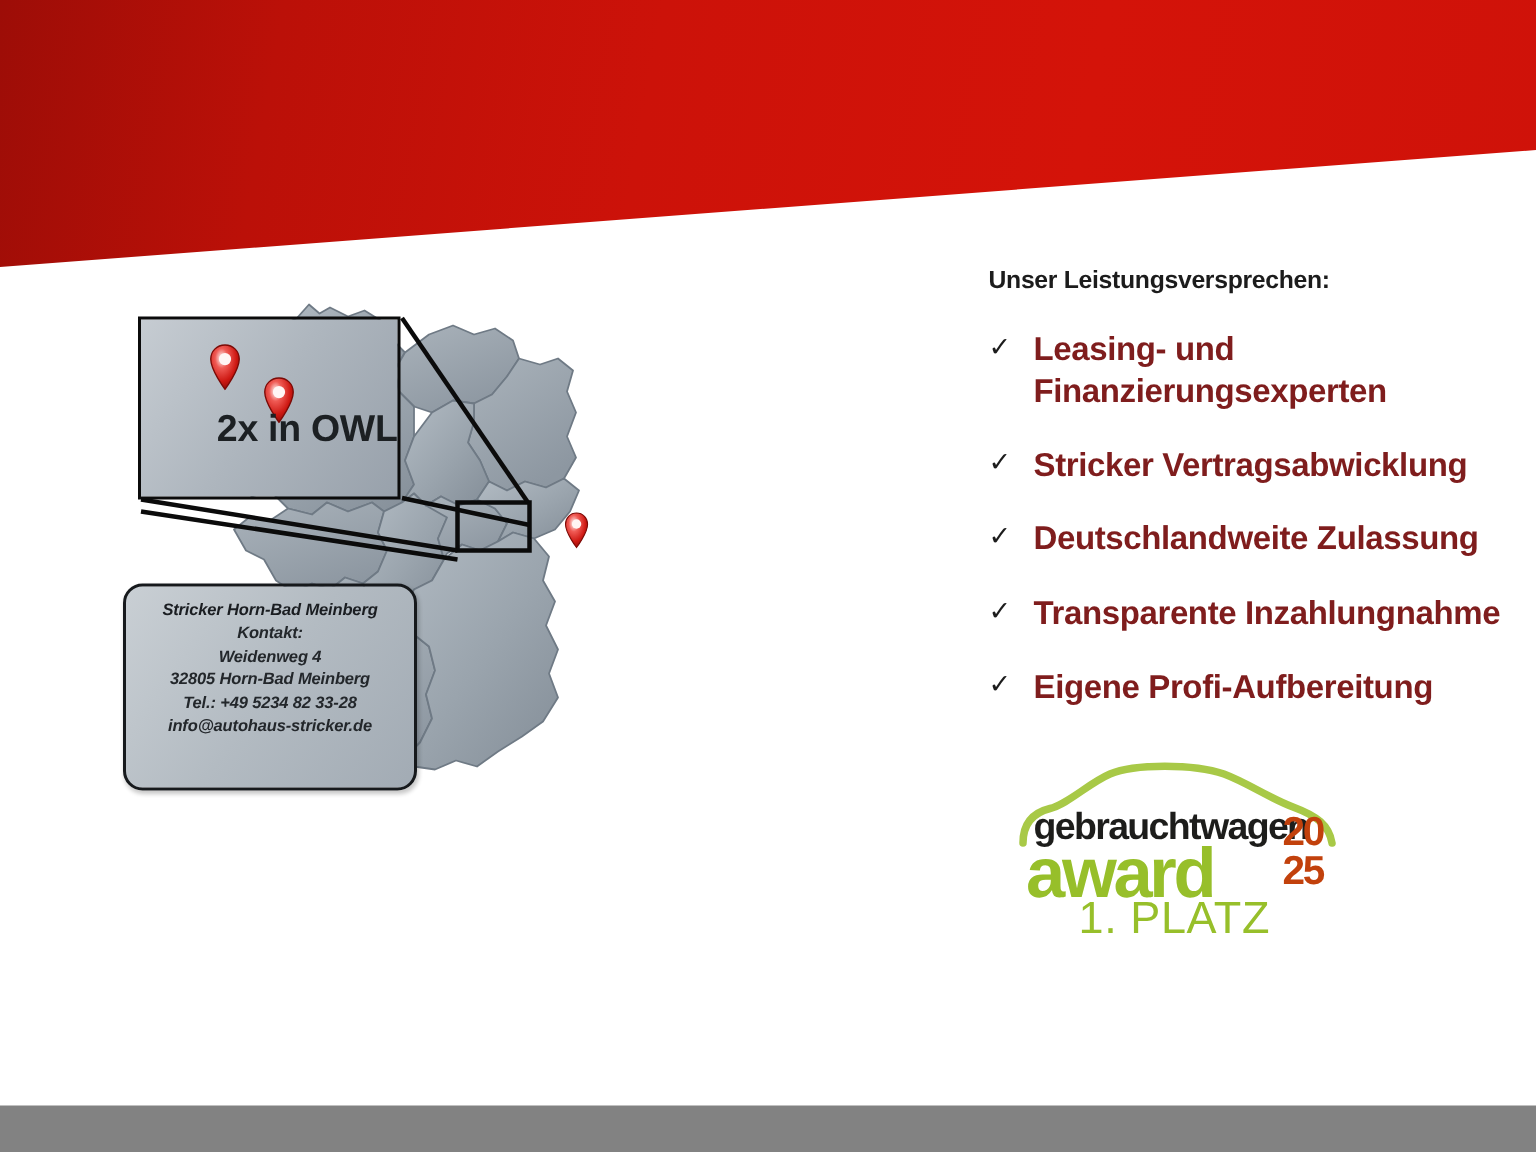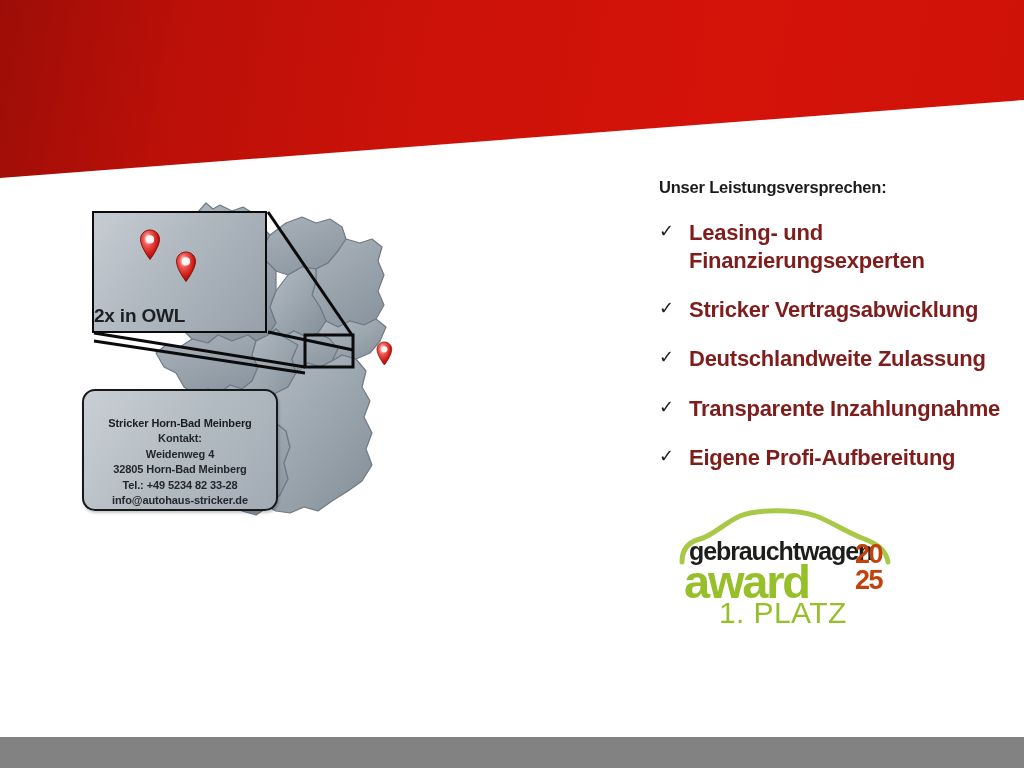--- a/index.html
+++ b/index.html
@@ -93,43 +93,44 @@
     top: 211px;
     width: 175px;
     height: 122px;
     border: 2.5px solid #0b0b0b;
     background: linear-gradient(125deg, #c6ccd2 0%, #aeb6be 48%, #98a1ab 100%);
     box-sizing: border-box;
   }
   #inset-label {
     position: absolute;
     left: 0; right: 0;
-    bottom: 4px;
-    text-align: left;
-    font-size: 19px;
+    bottom: 30px;
+    text-align: right;
+    font-size: 25px;
     font-weight: bold;
     color: #1c2023;
     letter-spacing: -0.2px;
   }
   .inset-pin { position: absolute; }
 
   
   #contact-box {
     position: absolute;
     left: 82px;
     top: 389px;
     width: 196px;
-    height: 122px;
+    height: 138px;
     border: 2.5px solid #16191c;
     border-radius: 13px;
     background: linear-gradient(125deg, #c9cfd4 0%, #b3bbc2 50%, #a2abb4 100%);
     box-sizing: border-box;
-    padding-top: 26px;
+    padding-top: 10px;
     text-align: center;
     box-shadow: 1px 2px 3px rgba(0,0,0,.22);
+    font-style: italic;
   }
   #contact-title {
     font-size: 11px;
     font-weight: bold;
     color: #1a1d21;
     letter-spacing: -0.1px;
     margin-bottom: 2px;
   }
   .contact-line {
     font-size: 11px;

